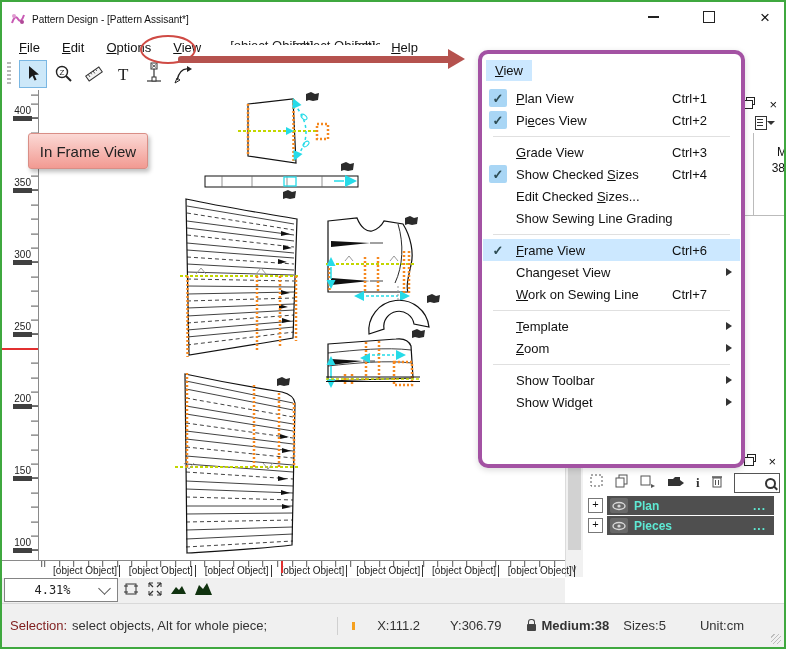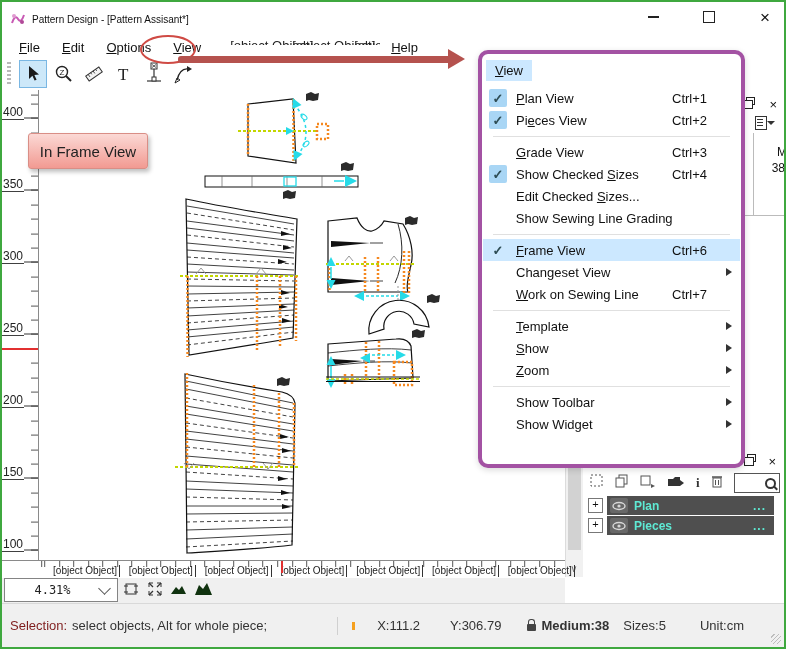--- a/index.html
+++ b/index.html
@@ -32,21 +32,21 @@
   .tb-handle{width:4px;height:24px;margin:0 6px 0 5px;background:repeating-linear-gradient(to bottom,#b9b9b9 0 2px,transparent 2px 4px);}
   .tool{width:26px;height:26px;margin:0 2px;display:flex;align-items:center;justify-content:center;}
   .tool.active{background:#cde8f9;border:1px solid #7ab7e3;}
 
   
   .vruler{position:absolute;left:2px;top:90px;width:36px;height:470px;background:#fff;border-right:1px solid #8a8a8a;z-index:5;}
   .vruler .minor{position:absolute;right:0;top:0;bottom:0;width:7px;background:repeating-linear-gradient(to bottom,#555 0 1px,transparent 1px 14.4px);background-position-y:13.6px;}
   .vruler .major{position:absolute;right:0;top:0;bottom:0;width:14px;background:repeating-linear-gradient(to bottom,#333 0 1px,transparent 1px 72px);background-position-y:27.5px;}
   .vr-list{position:absolute;left:0;top:21px;right:0;}
   .vr-item{height:72px;position:relative;}
-  .vr-item .num{position:absolute;top:-6px;right:14px;font-size:12px;color:#222;border-bottom:1px solid #404040;padding:0 1px;}
+  .vr-item .num{position:absolute;top:-6px;right:6px;font-size:10px;color:#222;border-bottom:5px solid #404040;padding:0 1px;}
   .vr-red{position:absolute;left:0;top:258px;width:36px;height:2px;background:#e23030;}
 
   .canvas{position:absolute;left:38px;top:90px;width:527px;height:470px;background:#fff;z-index:1;}
 
   .hruler{position:absolute;left:38px;top:560px;width:527px;height:17px;background:#fff;border-top:1px solid #8a8a8a;z-index:5;}
   .hruler .minor{position:absolute;left:0;top:0;height:6px;right:0;background:repeating-linear-gradient(to right,#555 0 1px,transparent 1px 14.56px);background-position-x:6.2px;}
   .hr-list{position:absolute;left:6.2px;top:4px;display:flex;}
   .hr-item{width:72.8px;border-right:1px solid #333;font-size:10px;color:#222;text-align:right;padding-right:2px;height:12px;line-height:12px;}
   .hr-red{position:absolute;left:243px;top:0;width:2px;height:12px;background:#e23030;}
   .corner{position:absolute;left:2px;top:560px;width:36px;height:17px;background:#fff;border-top:1px solid #8a8a8a;z-index:5;}
@@ -587,27 +587,20 @@
         <div class="mi">
 
         <span class="chk">✓</span>
         <span class="mi-label"><span></span><u>T</u><span>emplate</span></span>
         <span class="mi-short"></span>
         <span class="mi-sub on"></span>
       </div>
         <div class="mi">
 
         <span class="chk">✓</span>
-        <span class="mi-label"><span></span><u>S</u><span>how</span></span>
-        <span class="mi-short"></span>
-        <span class="mi-sub on"></span>
-      </div>
-        <div class="mi">
-
-        <span class="chk">✓</span>
         <span class="mi-label"><span></span><u>Z</u><span>oom</span></span>
         <span class="mi-short"></span>
         <span class="mi-sub on"></span>
       </div>
         <div class="mi sep">
         
         
         
         
         

